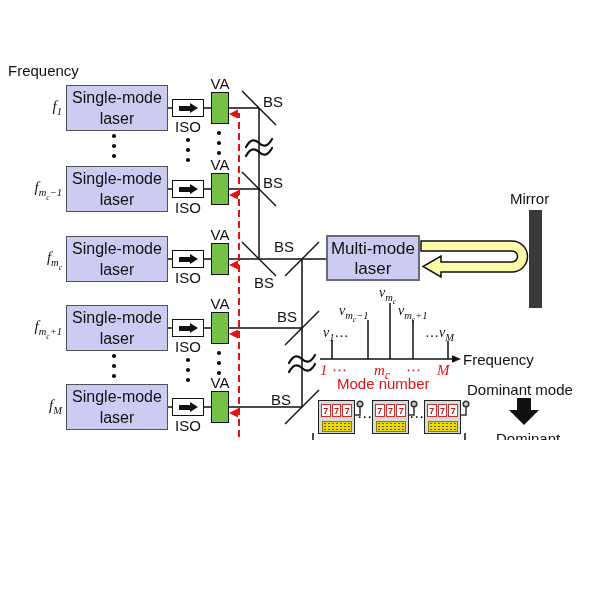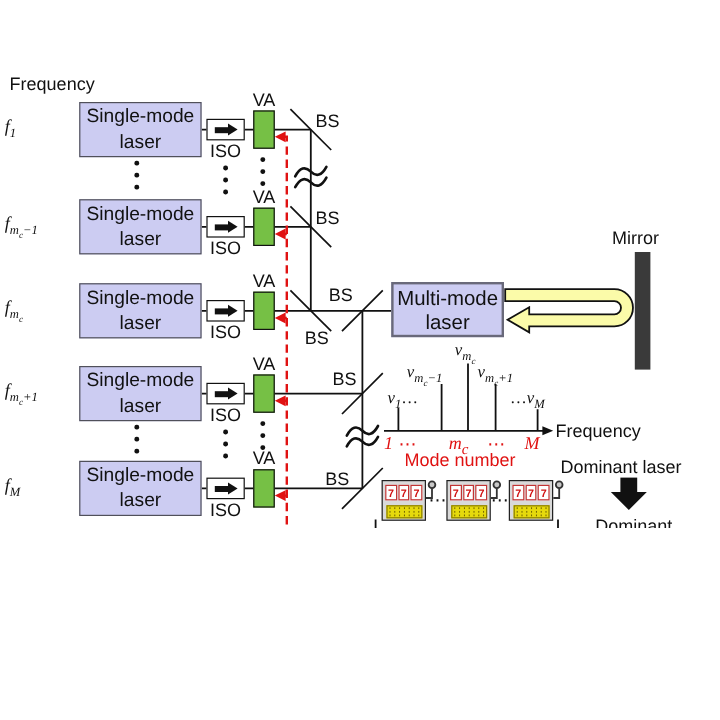--- a/index.html
+++ b/index.html
@@ -2,21 +2,21 @@
 <html><head>
 <meta charset="utf-8">
 <style>
   html,body{margin:0;padding:0;background:#fff;}
   #canvas{position:relative;width:600px;height:440px;background:#fff;overflow:hidden;
           font-family:"Liberation Sans","DejaVu Sans",sans-serif;color:#111;}
   .abs{position:absolute;}
   svg.overlay{position:absolute;left:0;top:0;}
   
   .math{position:absolute;font:italic 15px "Liberation Serif","DejaVu Serif",serif;color:#111;white-space:nowrap;}
-  .flabel{left:4px;width:58px;text-align:left;}
+  .flabel{left:4px;width:58px;text-align:right;}
   .math .m1{font-size:10.5px;}
   .math .m2{font-size:7.5px;}
   sub{line-height:0;}
   .nu{font-size:14px;}
   .red{color:#e01212;}
   
   .laser-box{position:absolute;left:66px;width:102px;height:46px;box-sizing:border-box;
              background:#ccccf2;border:1.5px solid #50505a;text-align:center;
              font-size:16px;line-height:21px;padding-top:1px;}
   .mm-box{position:absolute;left:326px;top:235px;width:94px;height:46px;box-sizing:border-box;
@@ -230,21 +230,21 @@
   <div class="math nu" style="left:425px;top:325px"><span style="font-style:normal">…</span><span>ν</span><sub><span class="m1">M</span></sub></div>
   <div class="txt15 abs" style="left:463px;top:351px">Frequency</div>
 
   <div class="mn" style="left:320px;top:362px">1</div>
   <div class="mn" style="left:332px;top:361px;font-style:normal">⋯</div>
   <div class="mn" style="left:374px;top:362px"><span>m</span><sub class="m1">c</sub></div>
   <div class="mn" style="left:406px;top:361px;font-style:normal">⋯</div>
   <div class="mn" style="left:437px;top:362px">M</div>
   <div class="txt15 abs red" style="left:337px;top:375px">Mode number</div>
 
-  <div class="txt15 abs" style="left:467px;top:381px">Dominant laser</div>
+  <div class="txt15 abs" style="left:467px;top:381px">Dominant mode</div>
   <div class="txt15 abs" style="left:496px;top:430px">Dominant</div>
 
   <div class="slot" style="left:318px">
     <div class="slot-display">
         <span class="cell">7</span>
         <span class="cell">7</span>
         <span class="cell">7</span>
       </div>
     <div class="slot-tray"></div>
   </div>

